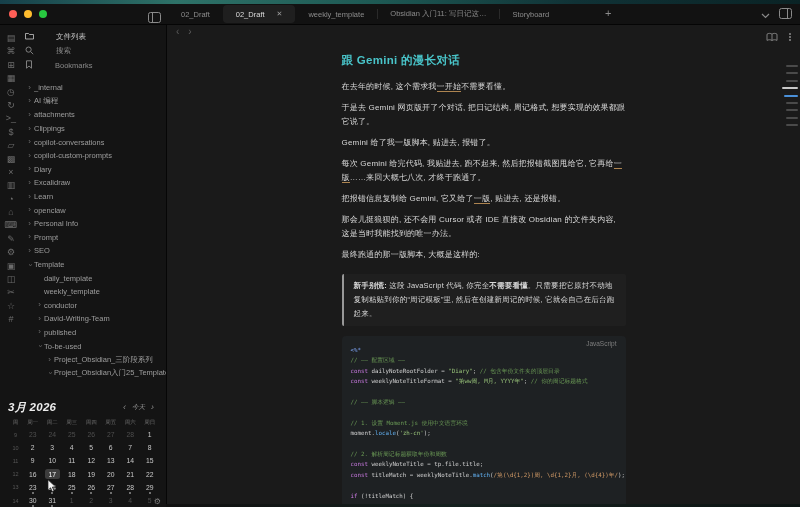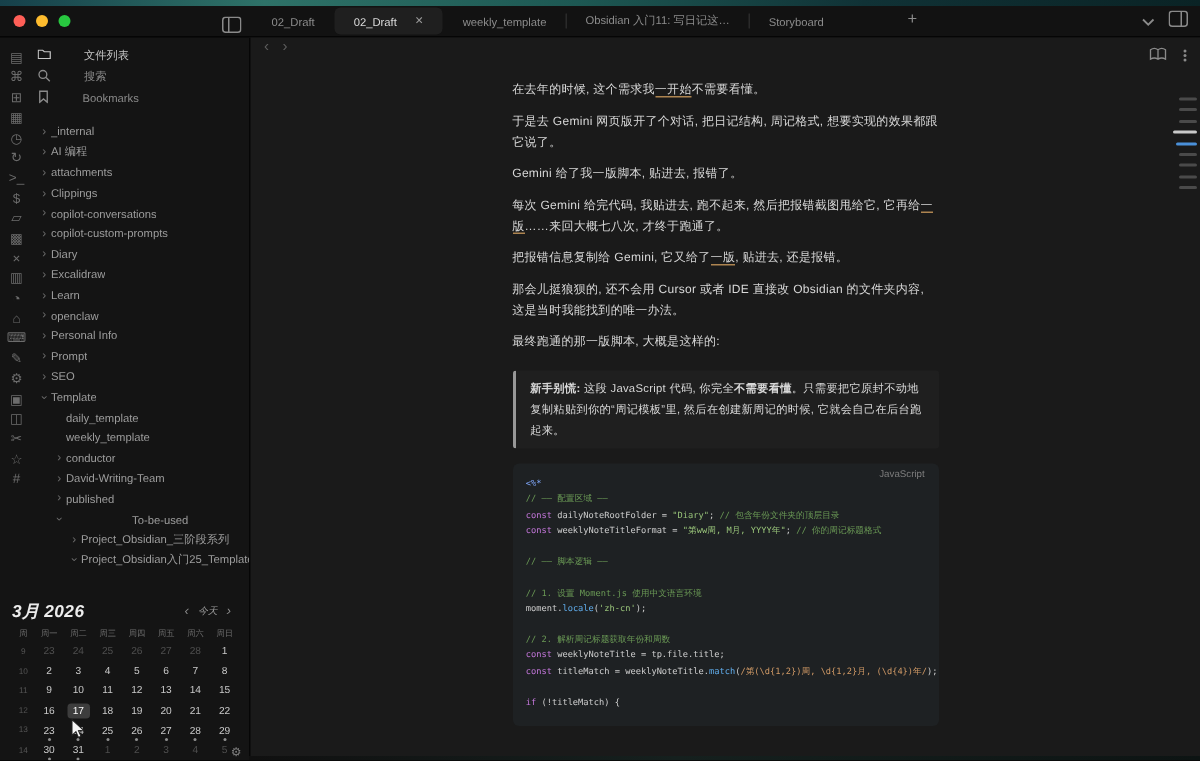--- a/index.html
+++ b/index.html
@@ -264,21 +264,21 @@
                   <span class="tlabel">conductor</span>
                 </div>
                 <div class="titem" style="padding-left: 13px;">
                   <span class="chev">›</span>
                   <span class="tlabel">David-Writing-Team</span>
                 </div>
                 <div class="titem" style="padding-left: 13px;">
                   <span class="chev">›</span>
                   <span class="tlabel">published</span>
                 </div>
-                <div class="titem" style="padding-left: 13px; gap: 44px;">
+                <div class="titem" style="padding-left: 13px;">
                   <span class="chev down">›</span>
                   <span class="tlabel">To-be-used</span>
                 </div>
                 <div class="titem" style="padding-left: 23px;">
                   <span class="chev">›</span>
                   <span class="tlabel">Project_Obsidian_三阶段系列</span>
                 </div>
                 <div class="titem" style="padding-left: 23px;">
                   <span class="chev down">›</span>
                   <span class="tlabel">Project_Obsidian入门25_Templater</span>
@@ -475,20 +475,21 @@
             <span>
               <svg width="12" height="10" viewBox="0 0 12 10">
                   <path d="M1 2.2 C2.5 1.1 4.6 1.1 6 2.2 C7.4 1.1 9.5 1.1 11 2.2 L11 8.4 C9.5 7.5 7.4 7.5 6 8.5 C4.6 7.5 2.5 7.5 1 8.4 Z M6 2.2 L6 8.5" fill="none" stroke="#8a8a8a" stroke-width="0.9"></path>
                 </svg>
             </span>
             <span class="more-dots"></span>
           </div>
         </div>
         <div class="ed-body">
           <div class="content">
+            <h1 class="note-title">跟 Gemini 的漫长对话</h1>
             <div>
                 <div class="para"><span>在去年的时候, 这个需求我</span><span class="u ">一开始</span><span>不需要看懂。</span></div>
                 <div class="para"><span>于是去 Gemini 网页版开了个对话, 把日记结构, 周记格式, 想要实现的效果都跟它说了。</span></div>
                 <div class="para"><span>Gemini 给了我一版脚本, 贴进去, 报错了。</span></div>
                 <div class="para"><span>每次 Gemini 给完代码, 我贴进去, 跑不起来, 然后把报错截图甩给它, 它再给</span><span class="u ">一版</span><span>……来回大概七八次, 才终于跑通了。</span></div>
                 <div class="para"><span>把报错信息复制给 Gemini, 它又给了</span><span class="u ">一版</span><span>, 贴进去, 还是报错。</span></div>
                 <div class="para"><span>那会儿挺狼狈的, 还不会用 Cursor 或者 IDE 直接改 Obsidian 的文件夹内容, 这是当时我能找到的唯一办法。</span></div>
                 <div class="para mt"><span>最终跑通的那一版脚本, 大概是这样的:</span></div>
               </div>
             <div class="callout">

